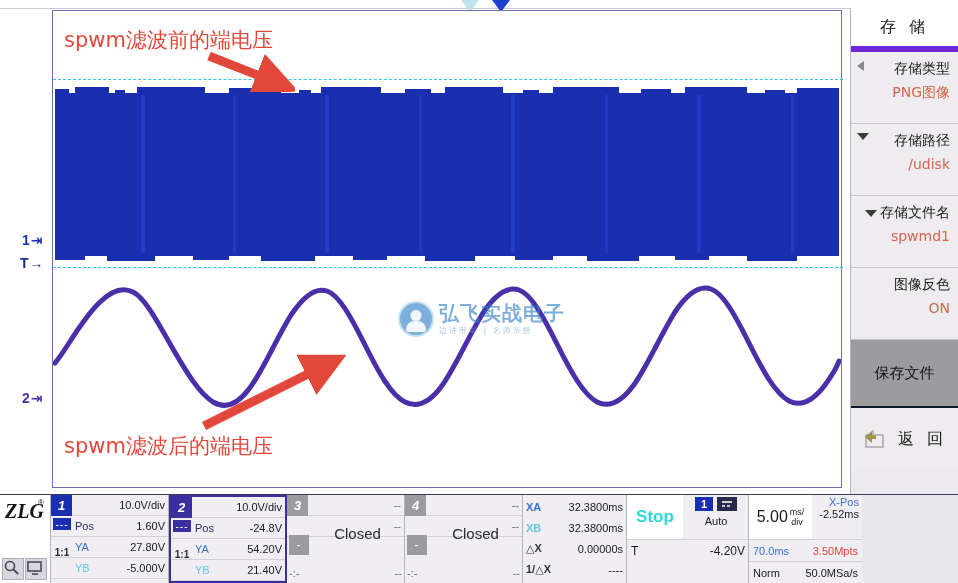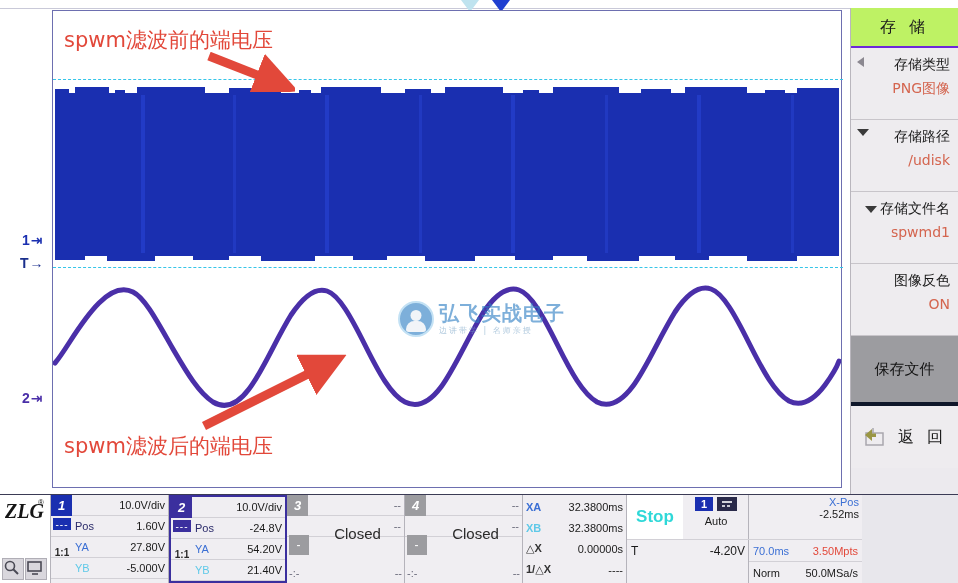--- a/index.html
+++ b/index.html
@@ -47,39 +47,39 @@
             width:20px;height:11px;border-radius:9px 9px 3px 3px;background:#e9eef4;}
   #wm-text{display:flex;flex-direction:column;line-height:1;}
   #wm-main{font-size:20px;font-weight:bold;color:#2f7fc4;
            font-family:"DejaVu Sans","Liberation Sans",sans-serif;letter-spacing:1px;}
   #wm-sub{font-size:8px;color:#7fa8c9;letter-spacing:2px;margin-top:4px;
           font-family:"DejaVu Sans","Liberation Sans",sans-serif;}
 
   
   #side-menu{position:absolute;left:850px;top:8px;width:108px;height:488px;
              background:#eceaee;border-left:1px solid #b9b6bd;box-sizing:border-box;}
-  .menu-title{height:38px;background:#bef264;border-bottom:2px solid #6d28d9;
+  .menu-title{height:38px;background:#ffffff;border-bottom:6px solid #6d28d9;
               display:flex;align-items:center;justify-content:center;
               font-size:16px;color:#1b1b1b;letter-spacing:4px;
               font-family:"DejaVu Sans","Liberation Sans",sans-serif;}
   .menu-item{border-bottom:1px solid #c8c5ca;background:#eeecef;position:relative;
              padding:6px 8px 8px 8px;box-sizing:border-box;}
   .menu-item .mi-label{font-size:14px;color:#1a1a1a;text-align:right;line-height:20px;
              font-family:"DejaVu Sans","Liberation Sans",sans-serif;}
   .menu-item .mi-value{font-size:14px;color:#d4654f;text-align:right;line-height:20px;
              margin-top:4px;font-family:"DejaVu Sans","Liberation Sans",sans-serif;}
   .mi-caret{position:absolute;left:6px;top:9px;width:0;height:0;}
   .caret-left{border-top:5px solid transparent;border-bottom:5px solid transparent;
               border-right:7px solid #8b8890;}
   .caret-down{border-left:6px solid transparent;border-right:6px solid transparent;
               border-top:7px solid #3a3a3a;}
   .caret-down-inline{display:inline-block;width:0;height:0;vertical-align:middle;
               border-left:6px solid transparent;border-right:6px solid transparent;
               border-top:7px solid #3a3a3a;margin-right:3px;}
-  .menu-action{height:66px;background:#9c9ca0;border-bottom:4px solid #0f172a;
+  .menu-action{height:66px;background:#9c9ca0;border-bottom:2px solid #0f172a;
                display:flex;align-items:center;justify-content:center;
                font-size:15px;color:#121212;
                font-family:Liberation Sans, sans-serif;}
   .menu-back{height:62px;background:#eeecef;display:flex;align-items:center;
              justify-content:center;gap:12px;}
   .menu-back .bk-label{font-size:16px;color:#1a1a1a;letter-spacing:4px;
              font-family:"DejaVu Sans","Liberation Sans",sans-serif;}
 
   
   #status-bar{position:absolute;left:0;top:494px;width:958px;height:89px;
@@ -459,20 +459,27 @@
         </div>
         <div class="trig-auto">Auto</div>
       </div>
       <div class="trig-row r2">
         <span style="color:#1a1a1a;">T</span>
         <span style="color:#1a1a1a;">-4.20V</span>
       </div>
     </div>
 
     <div class="tb-panel">
+      <div class="tb-main">
+        <span class="tb-val">5.00</span>
+        <span class="tb-unit">
+          <span style="display:block;">ms/</span>
+          <span style="display:block;">div</span>
+        </span>
+      </div>
       <div class="tb-xpos">
         <div class="tb-xpos-l">X-Pos</div>
         <div class="tb-xpos-v">-2.52ms</div>
       </div>
       <div class="tb-row r2">
         <span class="tb-blue">70.0ms</span>
         <span class="tb-red">3.50Mpts</span>
       </div>
       <div class="tb-row r3">
         <span class="tb-dark">Norm</span>

